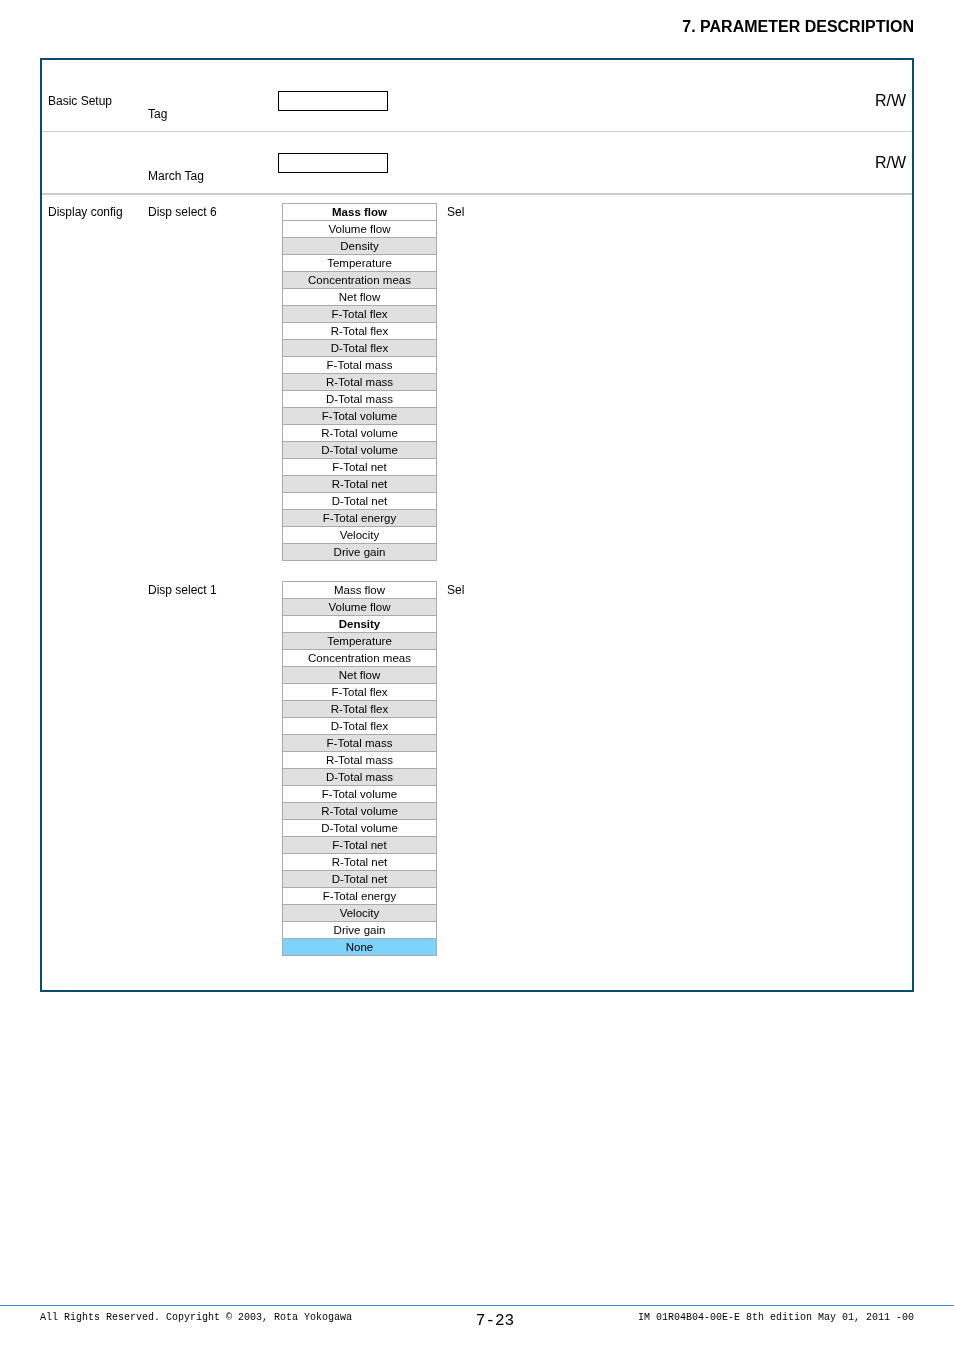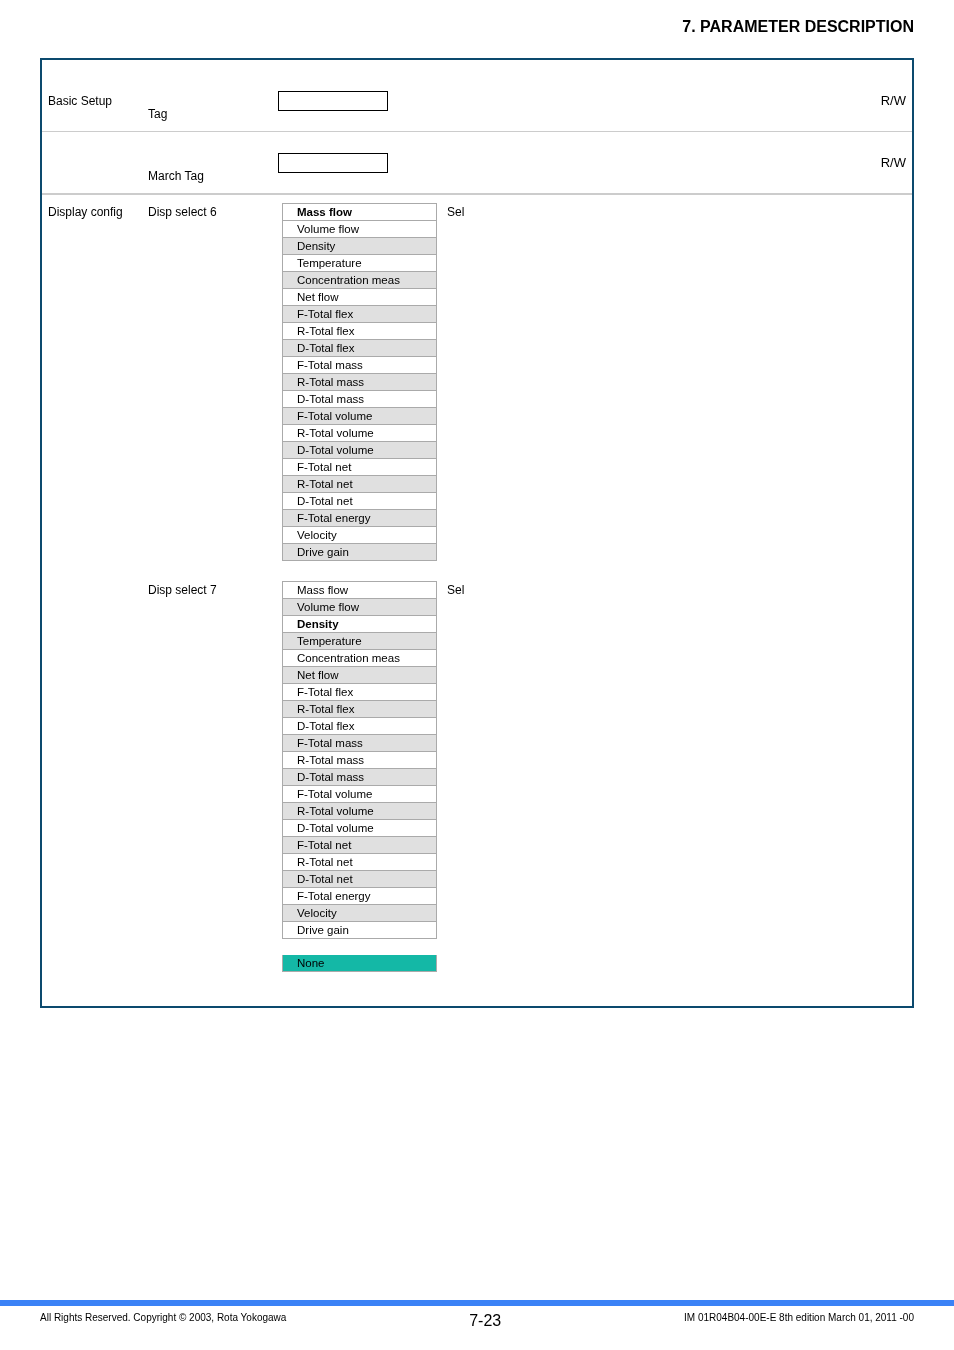--- a/index.html
+++ b/index.html
@@ -54,41 +54,43 @@
       padding: 8px 0 8px 0;
       border-bottom: 1px solid #ccc;
     }
     .option-cell {
       border: 1px solid #aaa;
       border-top: none;
       padding: 2px 14px;
       font-size: 11.5px;
       background: #fff;
       width: 155px;
+      text-align: center;
     }
     .option-cell:first-child {
       border-top: 1px solid #aaa;
     }
     .page-footer {
       position: absolute;
       bottom: 20px;
       left: 0;
       right: 0;
       padding: 0 40px;
-      border-top: 6px solid #3b82f6;
+      border-top: 1px solid #3b82f6;
       padding-top: 6px;
       display: flex;
       justify-content: space-between;
       font-size: 10px;
+      font-family: Liberation Mono, monospace;
     }
     .page-number {
       font-size: 16px;
     }
     .rw-label {
-      font-size: 13px;
+      font-size: 16px;
     }
   </style>
 </head>
 <body>
 
 <div class="page-header">
   <span>7.  PARAMETER DESCRIPTION</span>
 </div>
 
 <div class="main-content">
@@ -157,21 +159,21 @@
         <div style="padding:2px 10px; font-size:12px; width:50px;">
           <span>Sel</span>
         </div>
       </div>
     </div>
 
     <div style="display:flex; align-items:flex-start; padding: 16px 0 4px 0;">
       <div style="width:100px;"></div>
       <div style="display:flex; align-items:flex-start;">
         <div style="width:140px; padding:2px 6px;">
-          <span>Disp select 7</span>
+          <span>Disp select 1</span>
         </div>
         <div id="disp2-options">
         <div class="option-cell" style="border-top: 1px solid rgb(170, 170, 170); background: rgb(255, 255, 255);">Mass flow</div>
             <div class="option-cell" style="border-top: none; background: rgb(224, 224, 224);">Volume flow</div>
             <div class="option-cell" style="border-top: none; font-weight: bold; background: rgb(255, 255, 255);">Density</div>
             <div class="option-cell" style="border-top: none; background: rgb(224, 224, 224);">Temperature</div>
             <div class="option-cell" style="border-top: none; background: rgb(255, 255, 255);">Concentration meas</div>
             <div class="option-cell" style="border-top: none; background: rgb(224, 224, 224);">Net flow</div>
             <div class="option-cell" style="border-top: none; background: rgb(255, 255, 255);">F-Total flex</div>
             <div class="option-cell" style="border-top: none; background: rgb(224, 224, 224);">R-Total flex</div>
@@ -181,30 +183,30 @@
             <div class="option-cell" style="border-top: none; background: rgb(224, 224, 224);">D-Total mass</div>
             <div class="option-cell" style="border-top: none; background: rgb(255, 255, 255);">F-Total volume</div>
             <div class="option-cell" style="border-top: none; background: rgb(224, 224, 224);">R-Total volume</div>
             <div class="option-cell" style="border-top: none; background: rgb(255, 255, 255);">D-Total volume</div>
             <div class="option-cell" style="border-top: none; background: rgb(224, 224, 224);">F-Total net</div>
             <div class="option-cell" style="border-top: none; background: rgb(255, 255, 255);">R-Total net</div>
             <div class="option-cell" style="border-top: none; background: rgb(224, 224, 224);">D-Total net</div>
             <div class="option-cell" style="border-top: none; background: rgb(255, 255, 255);">F-Total energy</div>
             <div class="option-cell" style="border-top: none; background: rgb(224, 224, 224);">Velocity</div>
             <div class="option-cell" style="border-top: none; background: rgb(255, 255, 255);">Drive gain</div>
-            <div class="option-cell" style="border-top: none; background: #14b8a6; margin-top: 16px;">None</div>
+            <div class="option-cell" style="border-top: none; background: #7dd3fc;">None</div>
           </div>
         <div style="padding:2px 10px; font-size:12px; width:50px;">
           <span>Sel</span>
         </div>
       </div>
     </div>
 
     <div style="height:20px;"></div>
 
   </div>
 </div>
 
 <div class="page-footer">
   <span>All Rights Reserved. Copyright © 2003, Rota Yokogawa</span>
   <span class="page-number">7-23</span>
-  <span>IM 01R04B04-00E-E  8th edition March 01, 2011 -00</span>
+  <span>IM 01R04B04-00E-E  8th edition May 01, 2011 -00</span>
 </div>
 
 </body></html>

